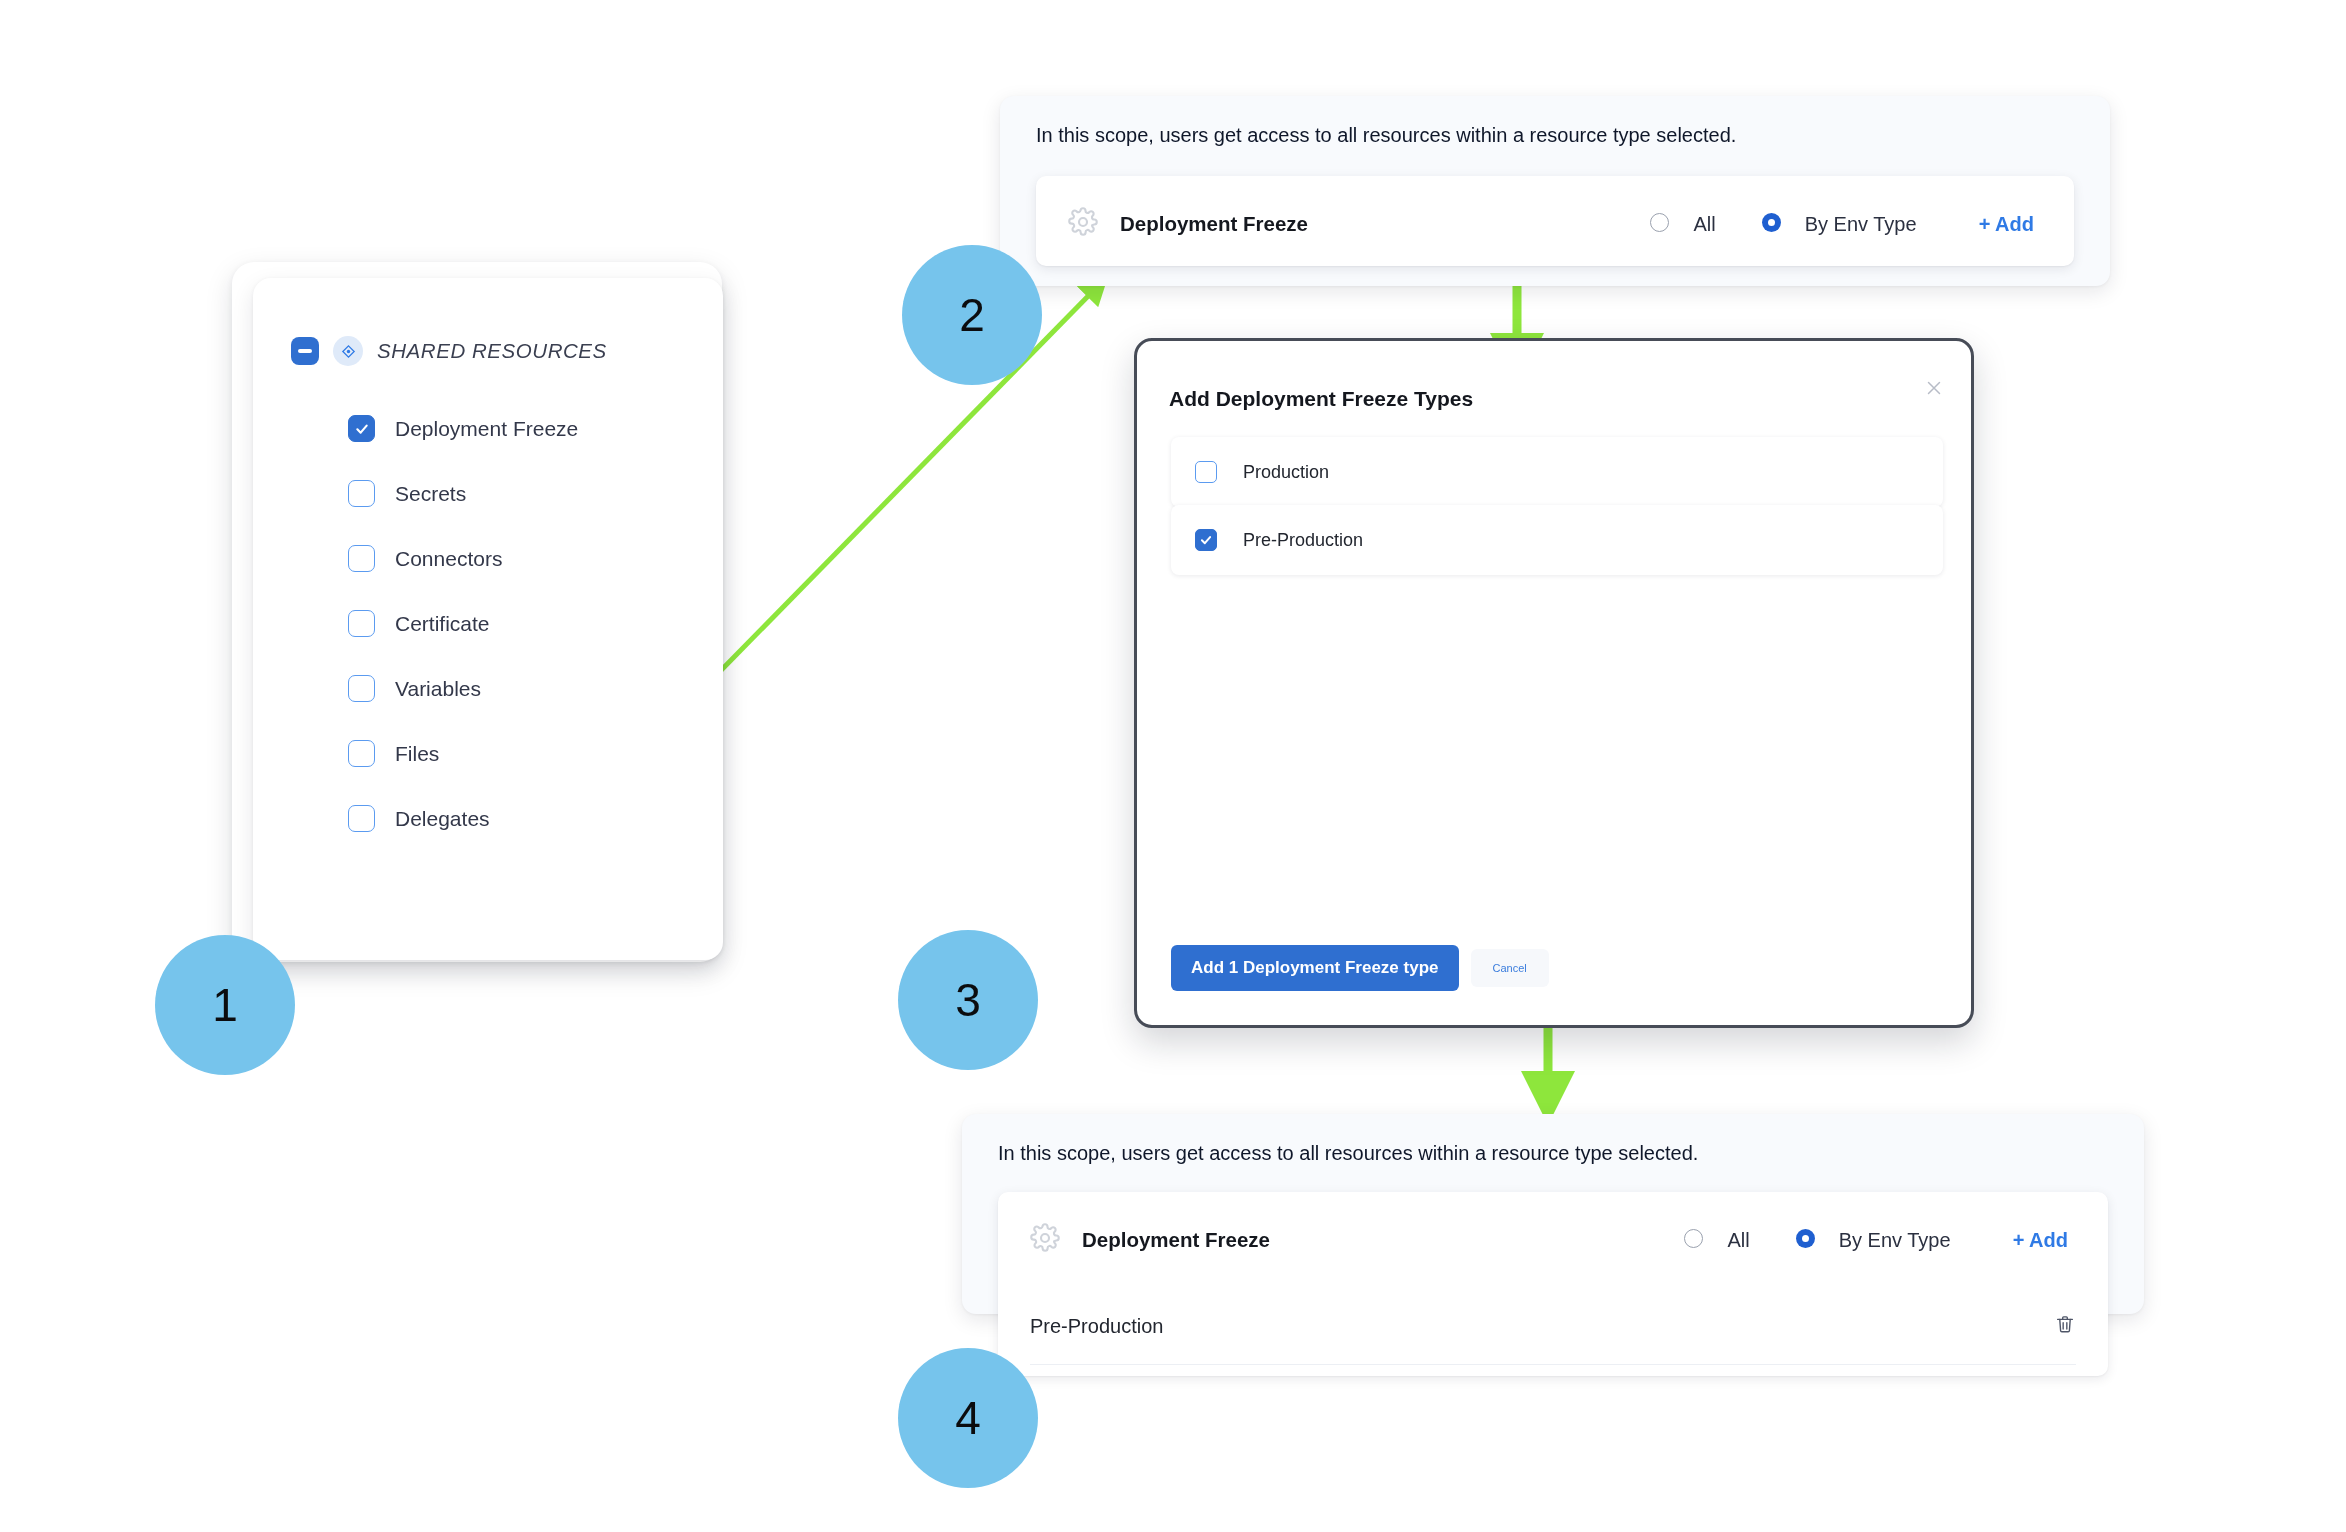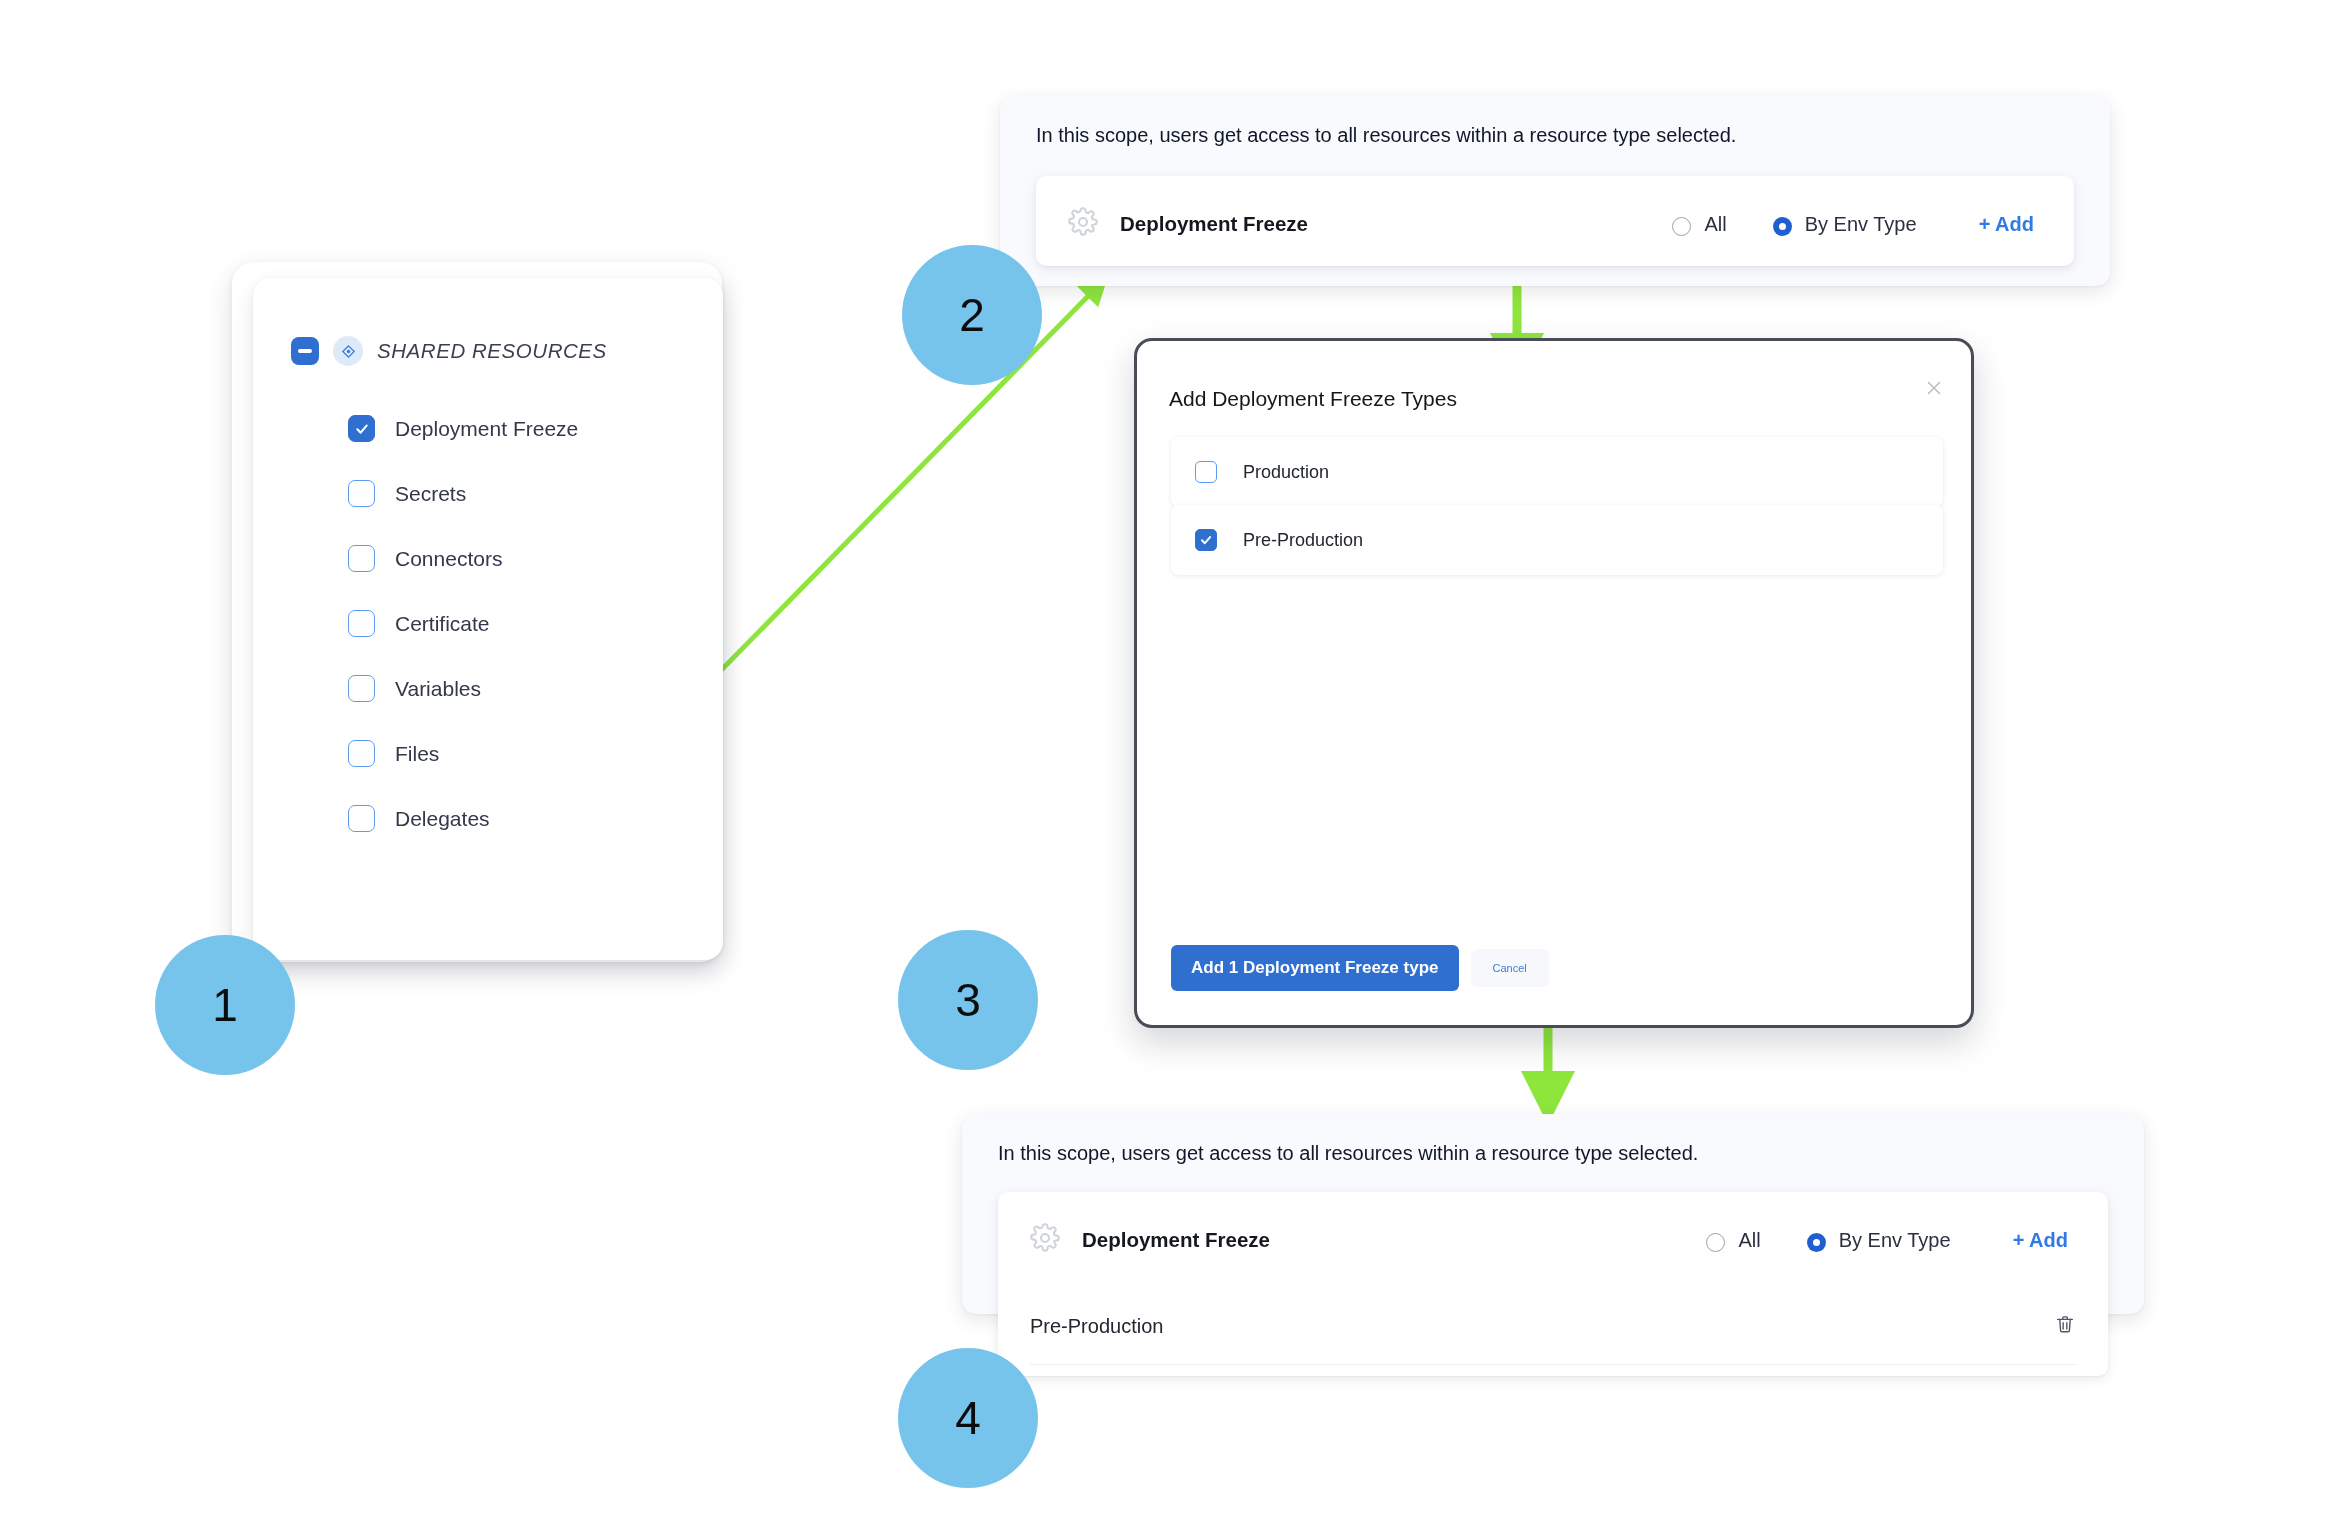--- a/index.html
+++ b/index.html
@@ -65,21 +65,21 @@
     position:absolute;left:36px;background:#ffffff;border-radius:10px;
     box-shadow:0 3px 12px rgba(17,24,39,.09), 0 1px 2px rgba(17,24,39,.05);
   }
   .scope-row{
     position:absolute;left:0;top:0;right:0;height:96px;
     display:flex;align-items:center;padding:0 40px 0 32px;box-sizing:border-box;
   }
   .gear{flex:none;margin-right:22px;}
   .scope-name{font-size:20.5px;font-weight:700;color:#15181f;}
   .scope-controls{margin-left:auto;display:flex;align-items:center;}
-  .radio-opt{display:flex;align-items:flex-end;gap:13px;margin-left:46px;}
+  .radio-opt{display:flex;align-items:flex-start;gap:24px;margin-left:46px;}
   .radio{
     width:19px;height:19px;border-radius:50%;border:1.8px solid #9aa1ae;
     box-sizing:border-box;background:#fff;flex:none;
   }
   .radio.sel{
     border:none;background:#1f5fd0;display:flex;align-items:center;justify-content:center;
   }
   .radio.sel .dot{width:7px;height:7px;border-radius:50%;background:#fff;}
   .radio-label{font-size:20px;color:#2b3040;}
   .add-link{
@@ -97,21 +97,21 @@
   #scope-bottom{left:962px;top:1114px;width:1182px;height:200px;}
   #scope-bottom .scope-card{top:78px;width:1110px;height:184px;}
 
   
   #modal{
     position:absolute;left:1134px;top:338px;width:840px;height:690px;
     background:#ffffff;border:3px solid #474c57;border-radius:18px;box-sizing:border-box;
     box-shadow:0 14px 34px rgba(17,24,39,.18);
   }
   .modal-title{
-    position:absolute;left:32px;top:46px;font-size:21px;font-weight:400;color:#14171e;
+    position:absolute;left:32px;top:46px;font-size:21px;font-weight:700;color:#14171e;
   }
   .modal-close{position:absolute;right:26px;top:36px;cursor:pointer;}
   .mrow{
     position:absolute;left:34px;width:772px;height:70px;background:#fff;border-radius:8px;
     box-shadow:0 1px 5px rgba(17,24,39,.09);
     display:flex;align-items:center;padding-left:24px;box-sizing:border-box;gap:26px;
   }
   #mrow-0{top:96px;}
   #mrow-1{top:164px;}
   .mcb{

